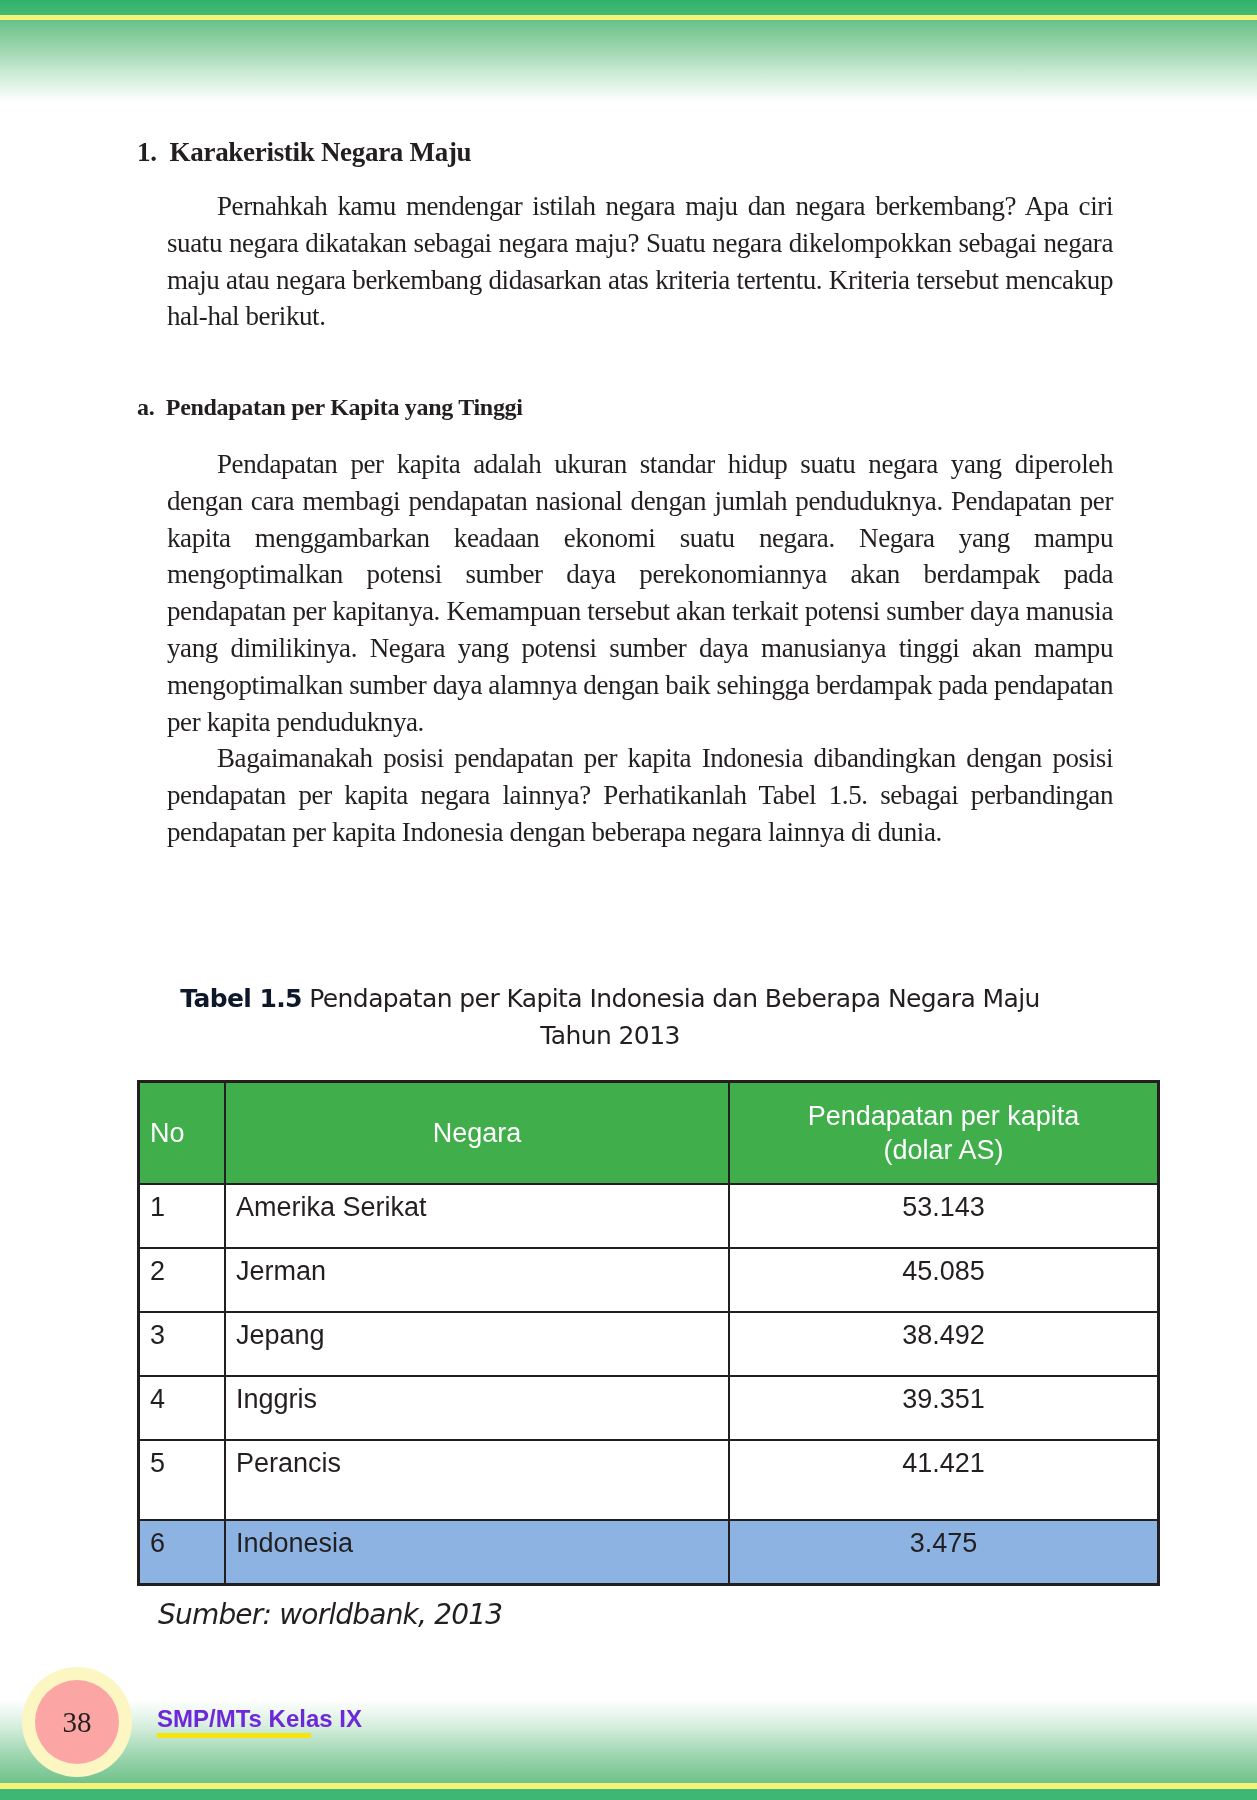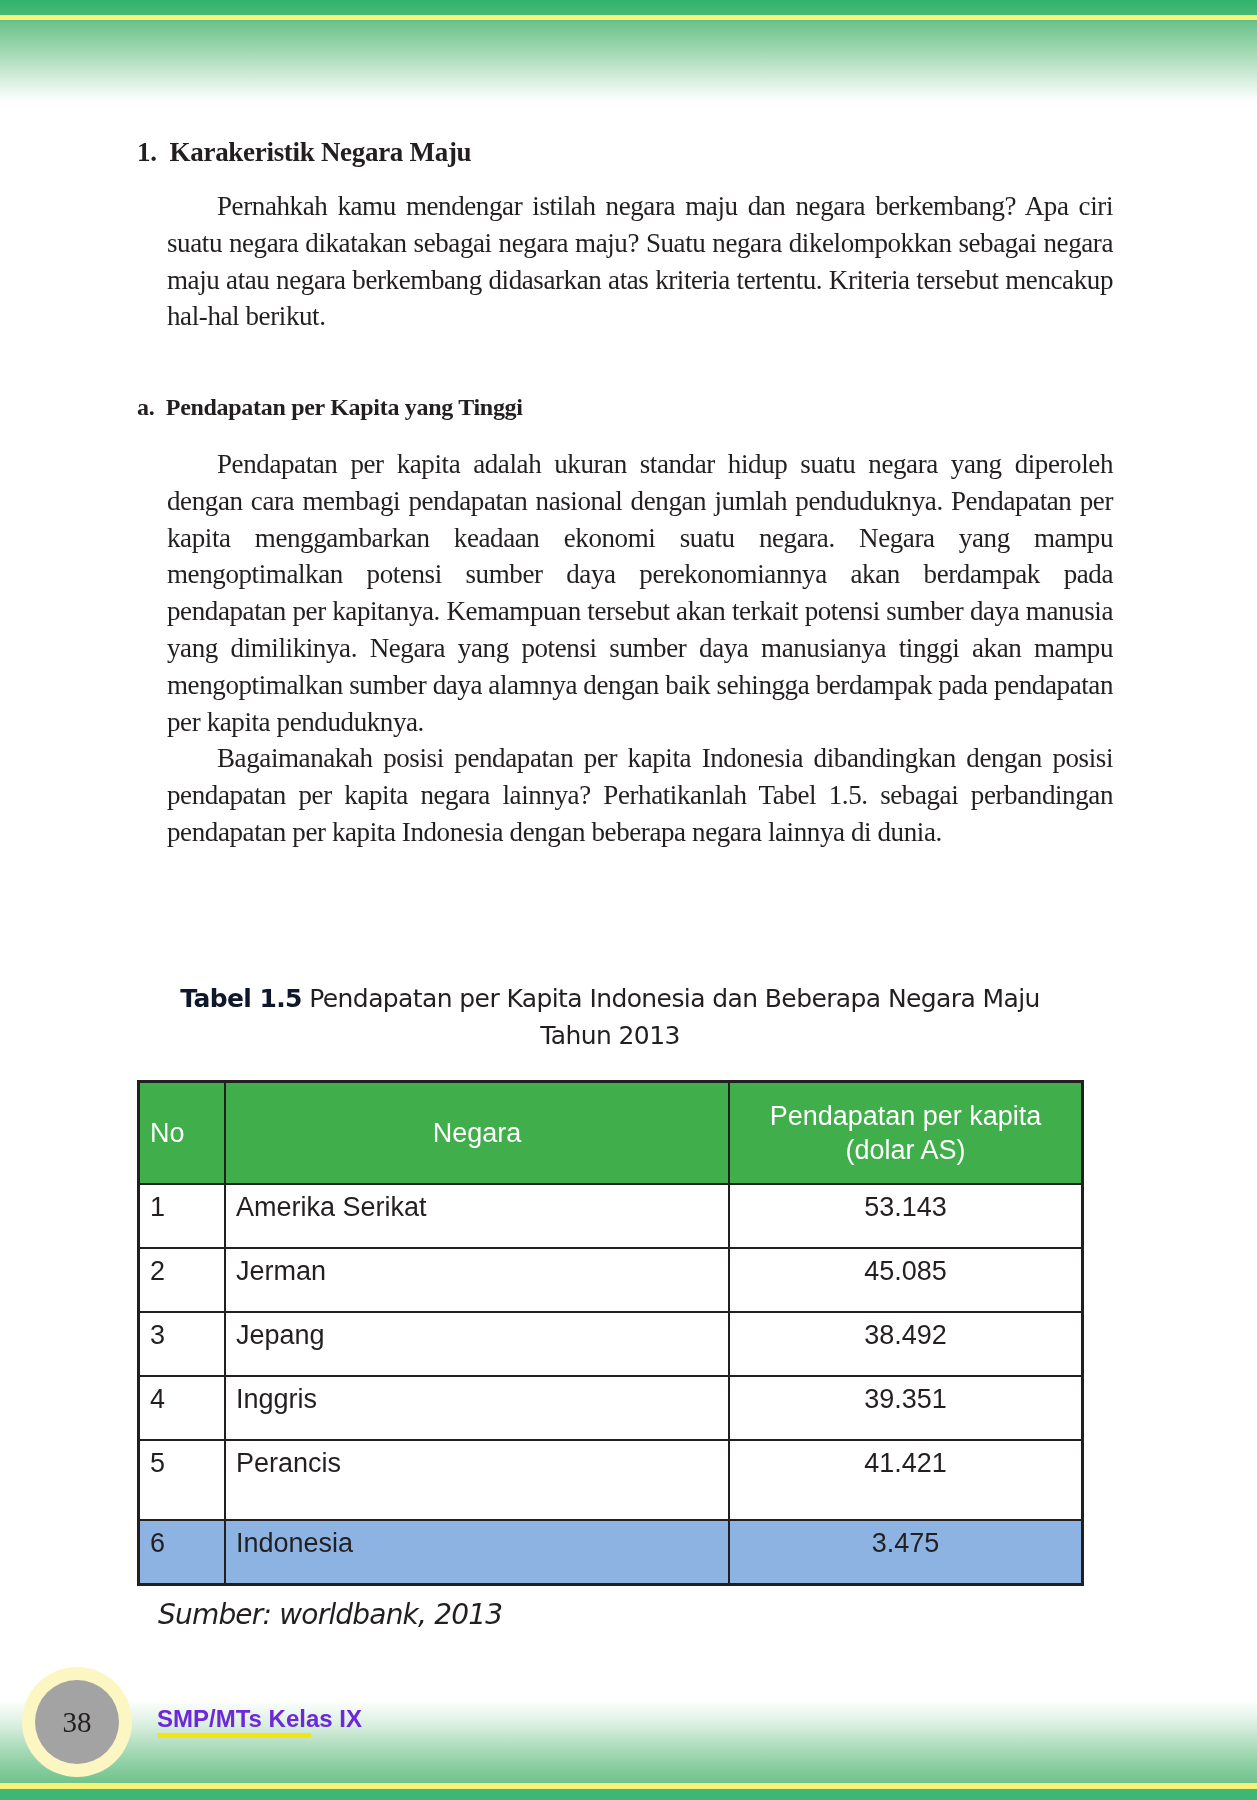--- a/index.html
+++ b/index.html
@@ -47,21 +47,21 @@
   .p2 { top: 446px; }
   .caption {
     position: absolute; top: 980px; left: 137px; width: 946px;
     text-align: center;
     font-family: "DejaVu Sans", sans-serif; font-size: 25px; line-height: 37px;
     letter-spacing: -0.6px;
   }
   .caption .lbl { color: #0f172a; font-weight: bold; }
   table.data {
     position: absolute; left: 137px; top: 1080px;
-    width: 947px; border-collapse: collapse;
+    width: 1023px; border-collapse: collapse;
     font-family: "Liberation Sans", "DejaVu Sans", sans-serif;
     font-size: 27px; color: #231f20;
     border: 3px solid #231f20;
   }
   table.data th, table.data td {
     border: 2px solid #231f20; padding: 0 10px; vertical-align: top;
   }
   table.data th {
     background: #3fae4b; color: #ffffff; font-weight: normal;
     height: 100px; vertical-align: middle; line-height: 34px;
@@ -77,21 +77,21 @@
     position: absolute; top: 1598px; left: 158px;
     font-family: "DejaVu Sans", sans-serif; font-style: italic; font-size: 28px;
     letter-spacing: -0.8px;
   }
   .page-badge-outer {
     position: absolute; left: 22px; top: 1667px; width: 110px; height: 110px;
     border-radius: 50%; background: #fcf6c2;
   }
   .page-badge-inner {
     position: absolute; left: 13px; top: 13px; width: 84px; height: 84px;
-    border-radius: 50%; background: #a3a3a3;
+    border-radius: 50%; background: #fca5a5;
     display: flex; align-items: center; justify-content: center;
     font-family: "Liberation Serif", serif; font-size: 29px; color: #231f20;
   }
   .footer-title {
     position: absolute; left: 157px; top: 1705px;
     font-family: "Liberation Sans", sans-serif; font-weight: bold; font-size: 24px;
     color: #6d28d9;
   }
   .footer-underline {
     position: absolute; left: 157px; top: 1733px; width: 154px; height: 5px;

